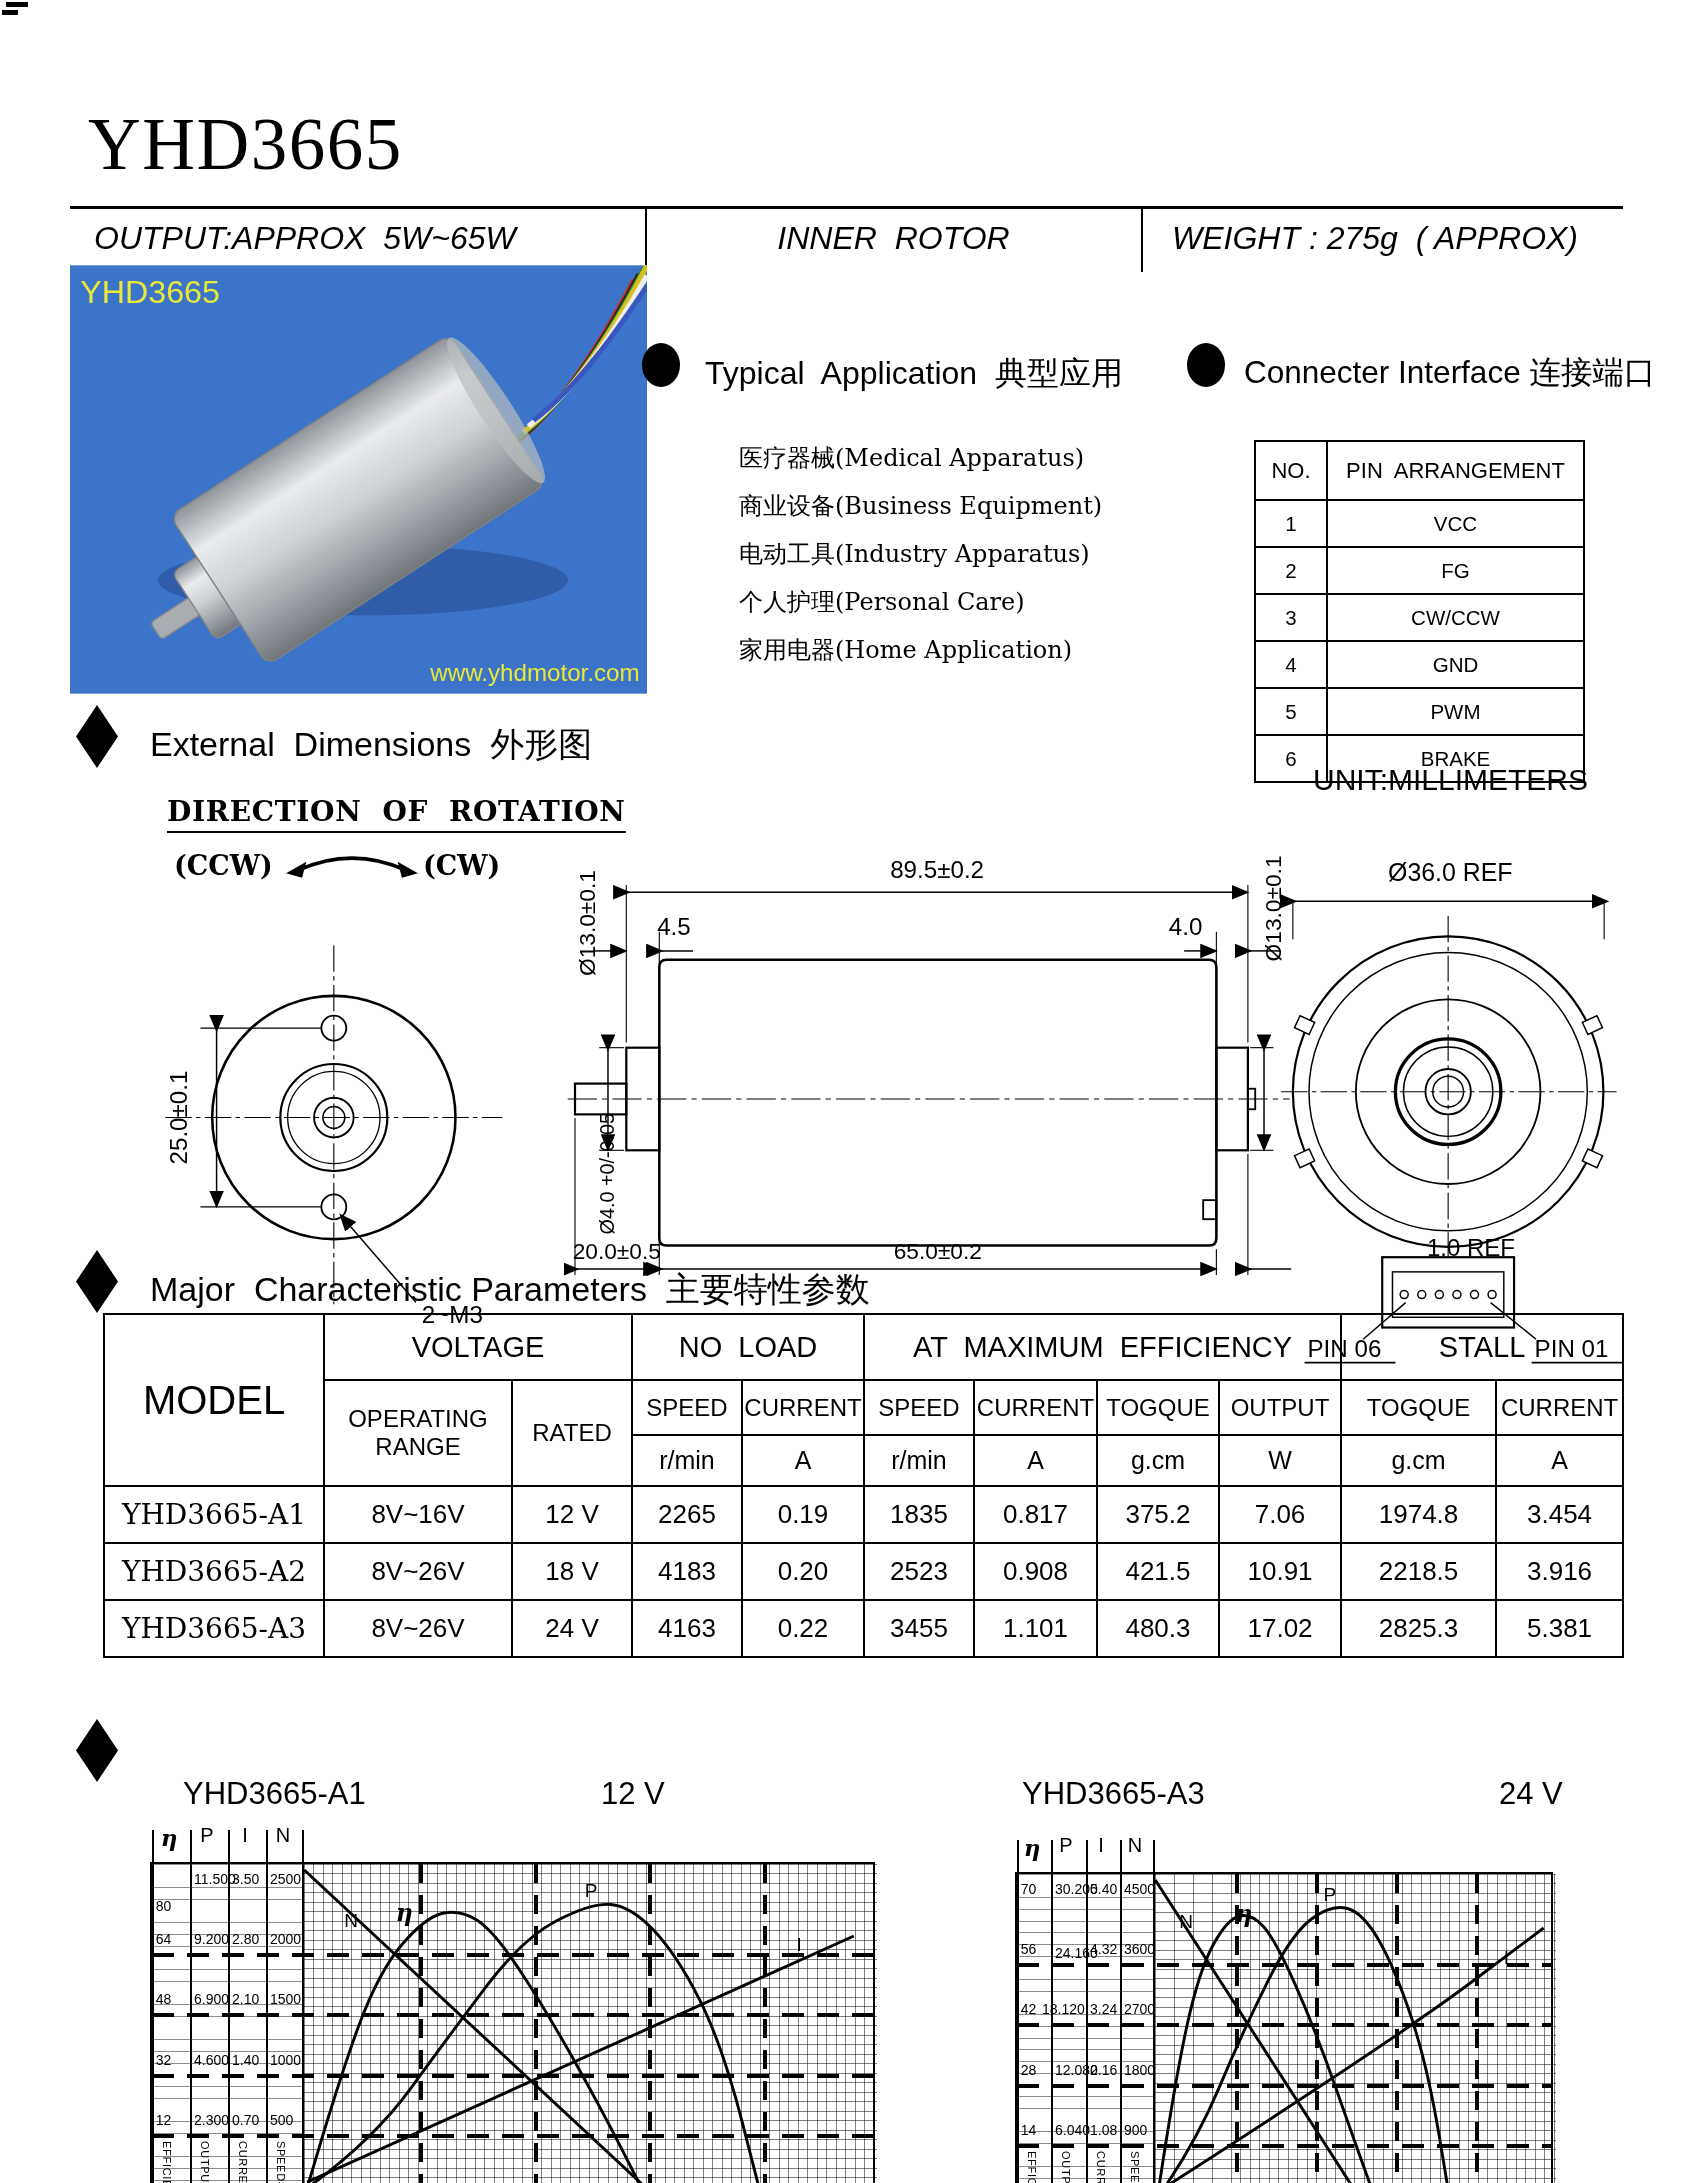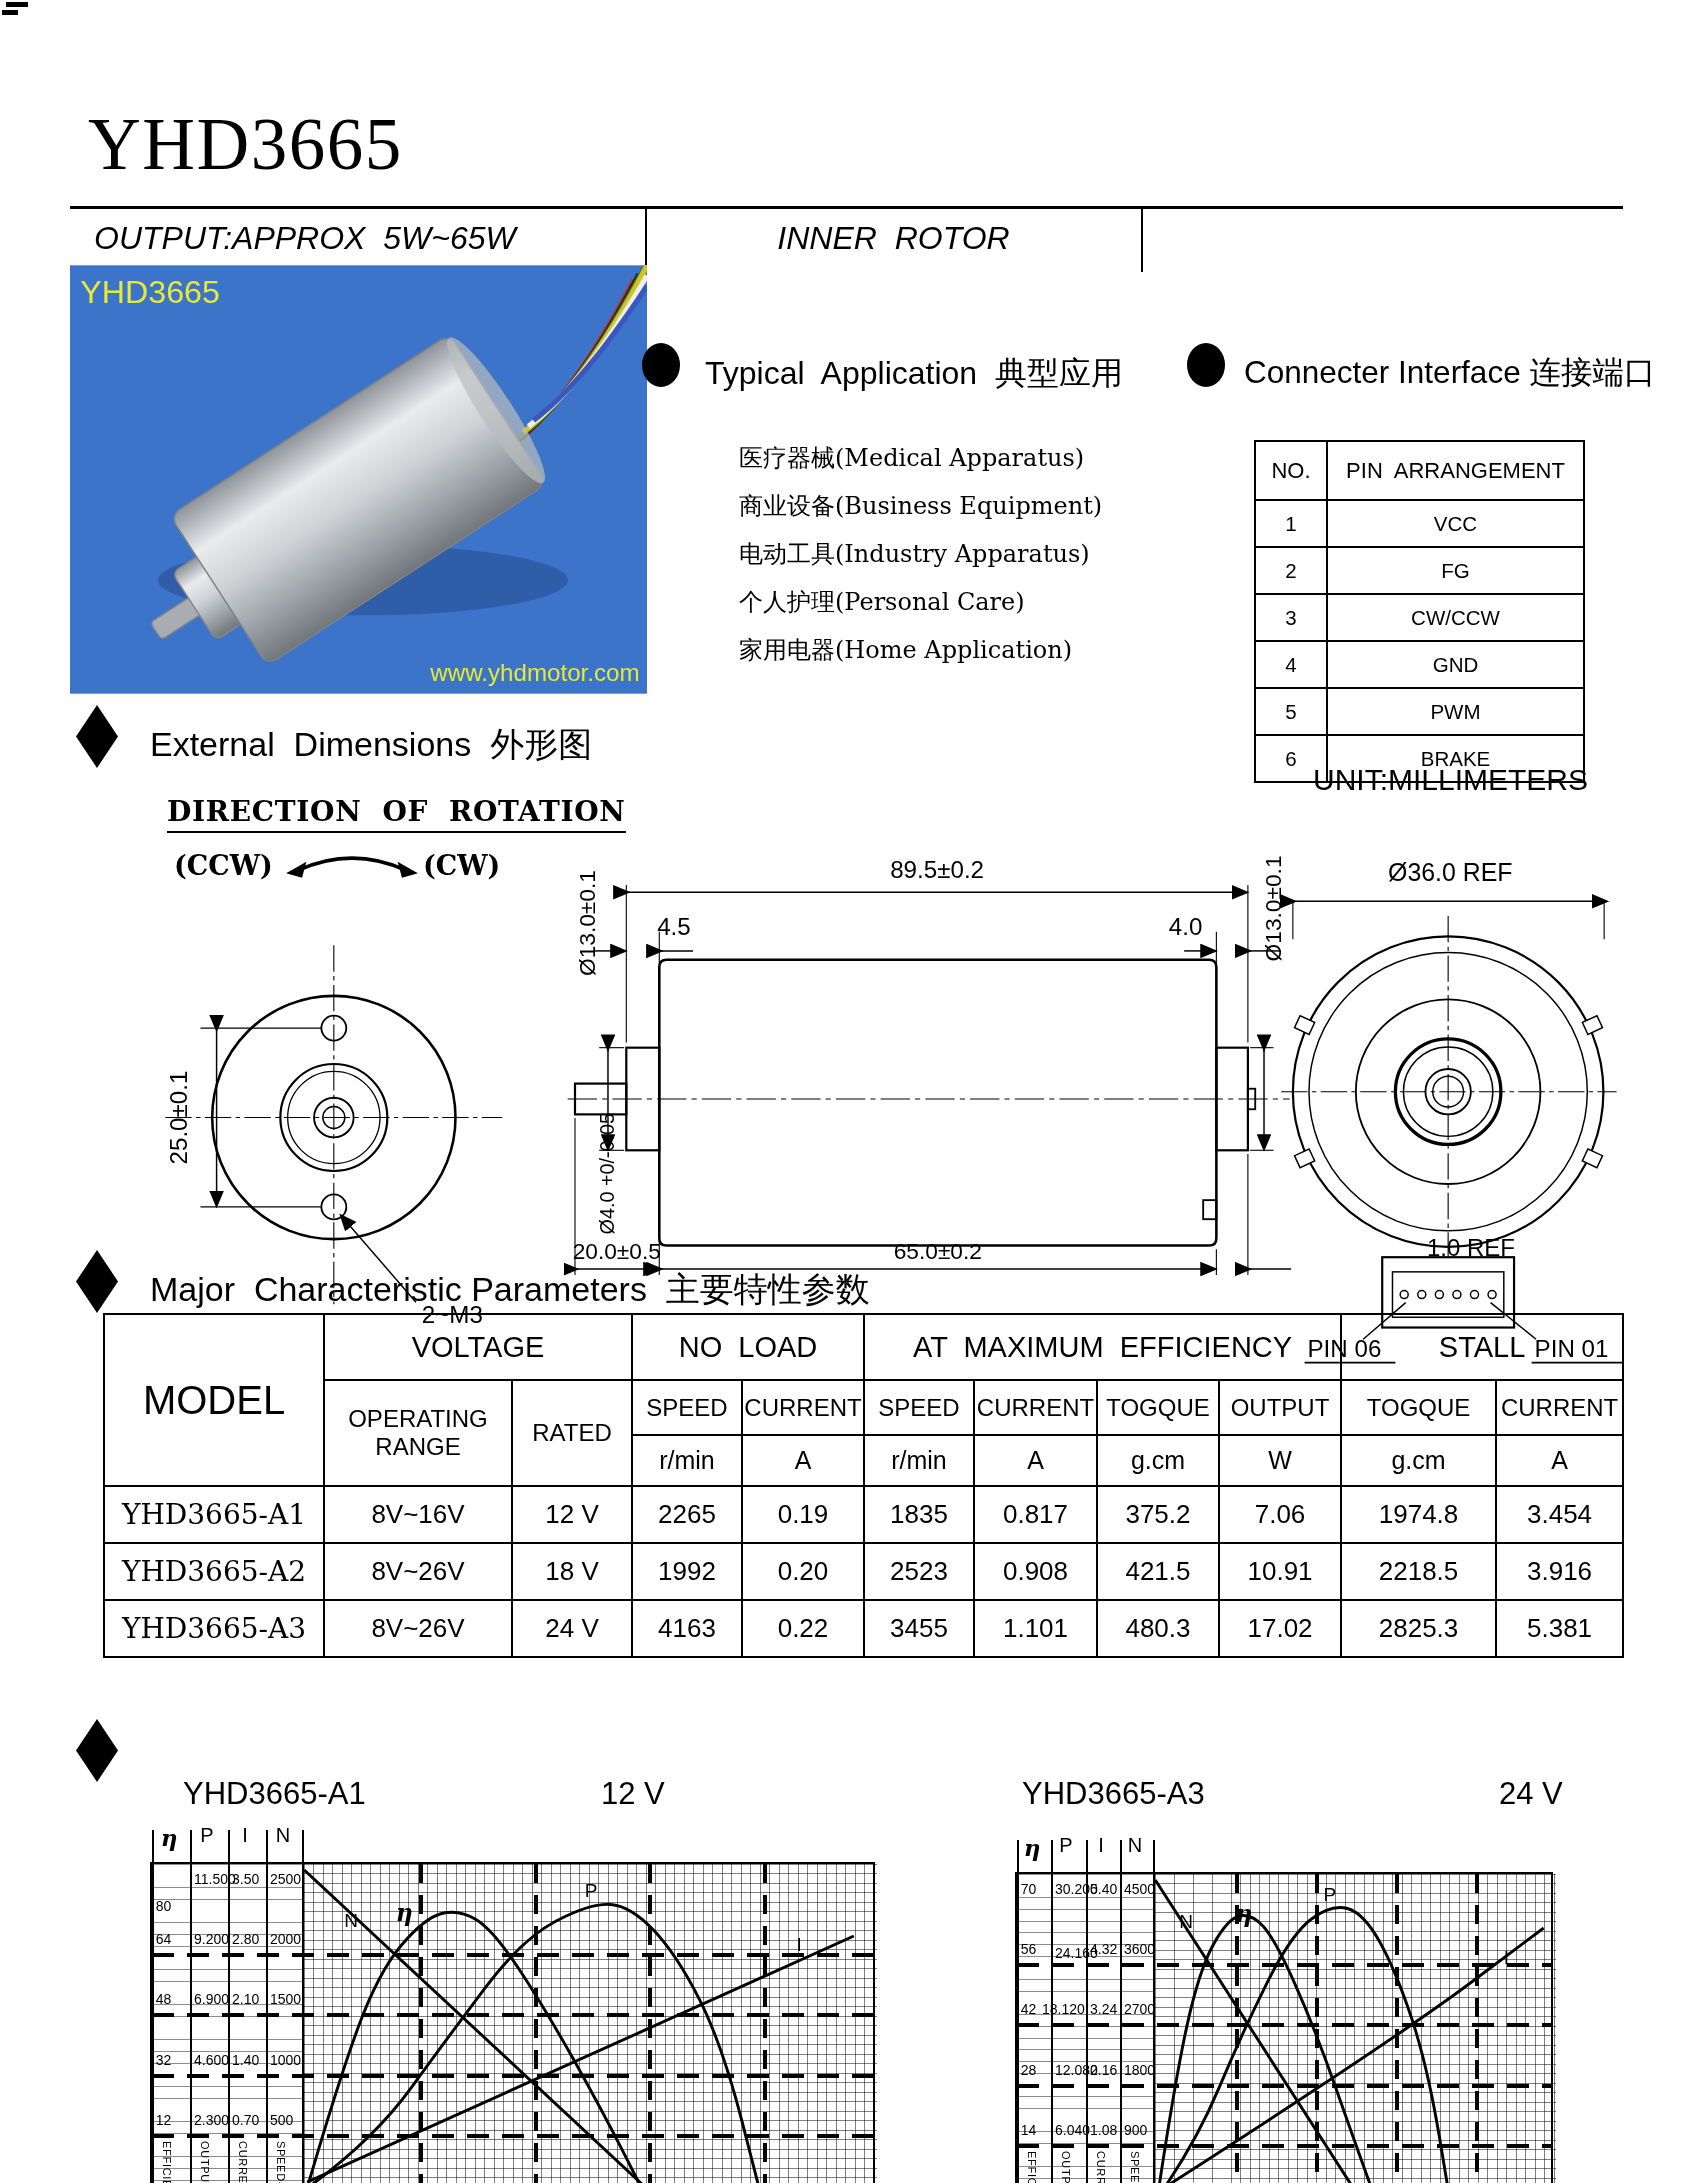--- a/index.html
+++ b/index.html
@@ -76,20 +76,21 @@
 
   <div class="corner-bar" style="left:5.9px;top:1.5px;width:22px;height:5.1px"></div>
   <div class="corner-bar" style="left:2.2px;top:9.5px;width:16px;height:5.1px"></div>
 
   <div class="abs" id="doc-title">YHD3665</div>
   <div class="abs" id="head-rule"></div>
   <div class="abs head-div" style="left:645px"></div>
   <div class="abs head-div" style="left:1141px"></div>
   <div class="abs head-cell pre" style="left:94px">OUTPUT:APPROX  5W~65W</div>
   <div class="abs head-cell pre" style="left:645px;width:497px;text-align:center">INNER  ROTOR</div>
+  <div class="abs head-cell pre" style="left:1172px">WEIGHT : 275g  ( APPROX)</div>
 
   <div class="abs" id="photo">
     <svg width="577" height="429" viewBox="0 0 788 585">
       <rect x="0" y="0" width="788" height="585" fill="#3b74c9"></rect>
       <defs>
         <linearGradient id="mg" x1="0" y1="0" x2="0" y2="1">
           <stop offset="0" stop-color="#8f949a"></stop>
             <stop offset="0.25" stop-color="#e9ebed"></stop>
           <stop offset="0.5" stop-color="#cfd2d5"></stop>
             <stop offset="0.78" stop-color="#9aa0a5"></stop>
@@ -362,21 +363,21 @@
           <td>0.817</td>
           <td>375.2</td>
           <td>7.06</td>
           <td>1974.8</td>
           <td>3.454</td>
         </tr>
         <tr style="height: 57px;">
           <td class="model">YHD3665-A2</td>
           <td>8V~26V</td>
           <td>18 V</td>
-          <td>1992</td>
+          <td>4183</td>
           <td>0.20</td>
           <td>2523</td>
           <td>0.908</td>
           <td>421.5</td>
           <td>10.91</td>
           <td>2218.5</td>
           <td>3.916</td>
         </tr>
         <tr style="height: 57px;">
           <td class="model">YHD3665-A3</td>

